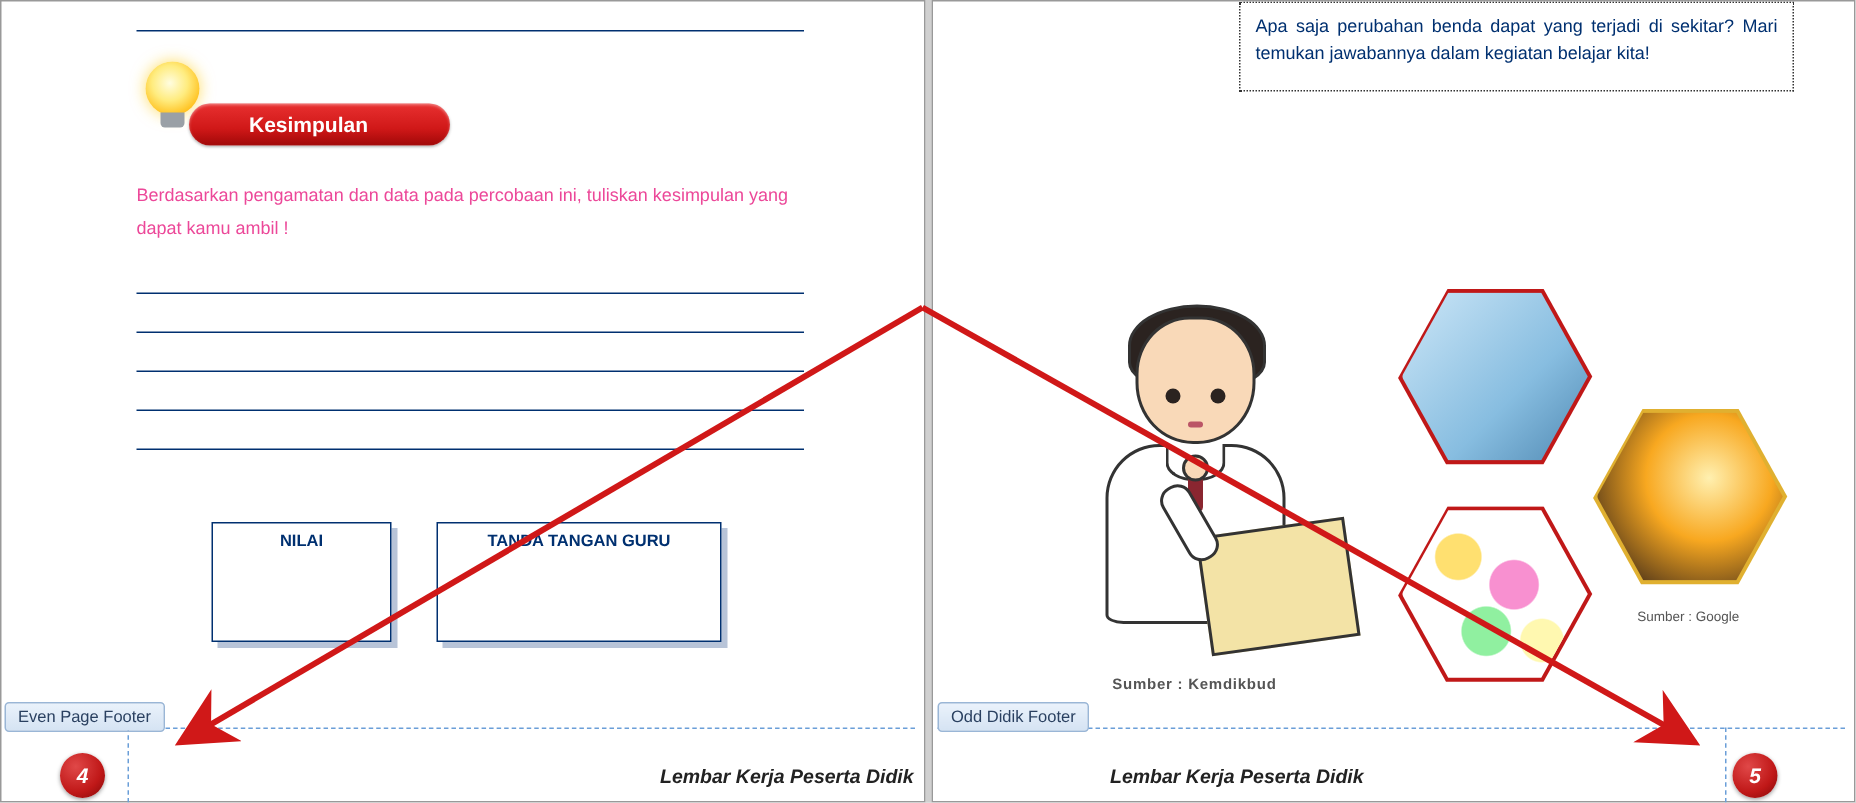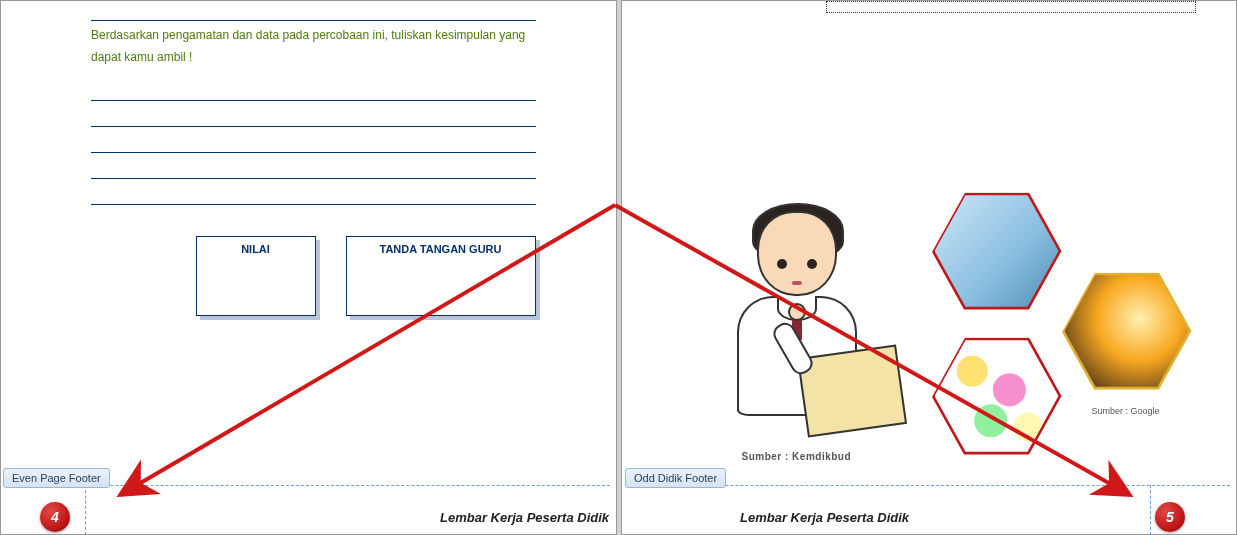--- a/index.html
+++ b/index.html
@@ -71,32 +71,32 @@
     top: 18px;
     background: linear-gradient(to bottom, #e83030 0%, #d01818 60%, #a00808 100%);
     color: #fff;
     padding: 6px 55px 6px 40px;
     border-radius: 16px;
     font-size: 14px;
     font-weight: bold;
     box-shadow: inset 0 1px 2px rgba(255,255,255,0.4), 0 1px 2px rgba(0,0,0,0.3);
   }
   .instr-text {
-    color: #4d7c0f;
+    color: #ec4899;
     font-size: 12px;
     line-height: 22px;
     margin-bottom: 10px;
   }
   .ruled-block .writing-line { height: 23px; }
 
   .boxes-row {
     display: flex;
     gap: 30px;
-    margin-top: 31px;
-    justify-content: flex-end;
+    margin-top: 48px;
+    justify-content: flex-start;
     padding-left: 50px;
   }
   .white-box {
     border: 1px solid #003070;
     background: #fff;
     position: relative;
     box-shadow: 4px 4px 0 #b8c4d8;
     padding: 6px 10px 45px 10px;
     text-align: center;
     font-size: 11px;
@@ -336,20 +336,27 @@
 </style>
 </head>
 <body>
 
 <div class="pages-container">
 
   <div class="page page-left">
     <div class="left-content">
       <div class="writing-line"></div>
 
+      <div class="kesimpulan-wrap">
+        <div class="bulb-icon">
+          <div class="bulb-glow"></div>
+          <div class="bulb-base"></div>
+        </div>
+        <div class="kesimpulan-pill">Kesimpulan</div>
+      </div>
 
       <div class="instr-text">Berdasarkan pengamatan dan data pada percobaan ini, tuliskan kesimpulan yang dapat kamu ambil !</div>
 
       <div class="ruled-block">
         <div class="writing-line"></div>
         <div class="writing-line"></div>
         <div class="writing-line"></div>
         <div class="writing-line"></div>
         <div class="writing-line"></div>
       </div>
@@ -361,20 +368,21 @@
         <div class="white-box ttd-box">
           <span>TANDA TANGAN GURU</span>
         </div>
       </div>
     </div>
   </div>
 
   <div class="page page-right">
     <div class="right-content">
       <div class="dotted-box">
+        <p>Apa saja perubahan benda dapat yang terjadi di sekitar? Mari temukan jawabannya dalam kegiatan belajar kita!</p>
       </div>
 
       <div class="images-area">
 
         <div class="boy-figure">
           <div class="boy-hair"></div>
           <div class="boy-hair-fringe"></div>
           <div class="boy-head"></div>
           <div class="boy-eye l"></div>
           <div class="boy-eye r"></div>

